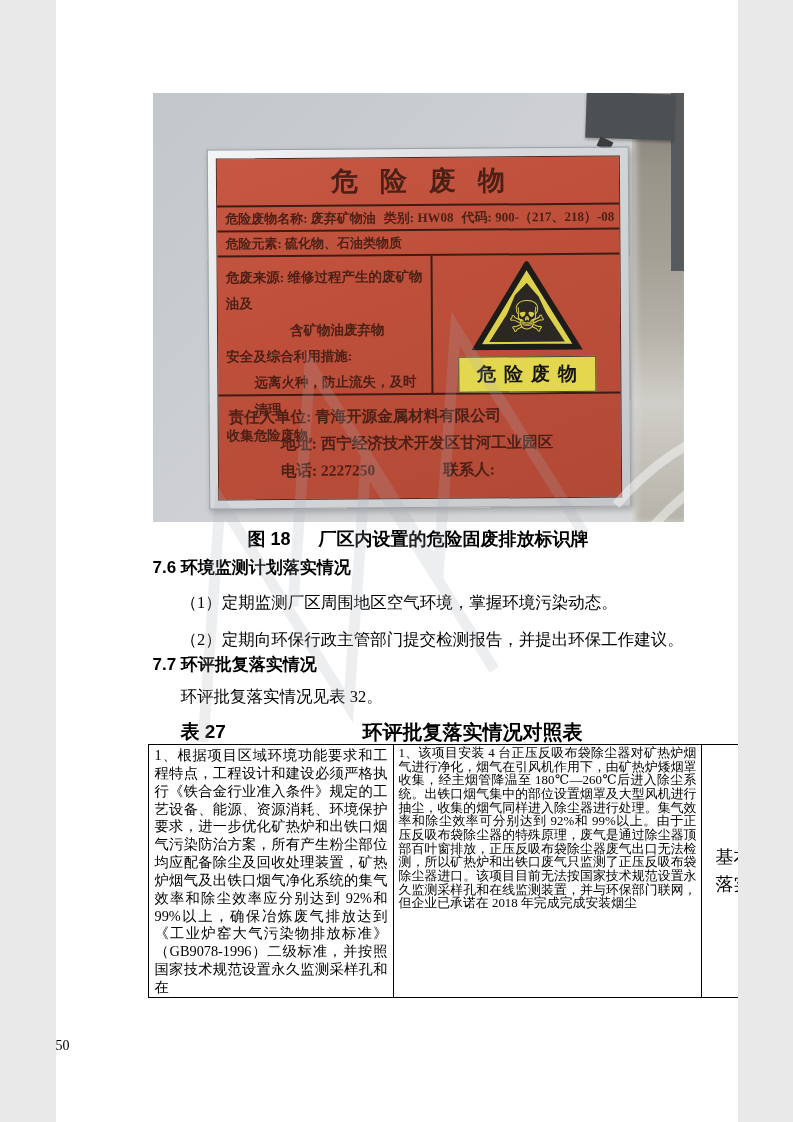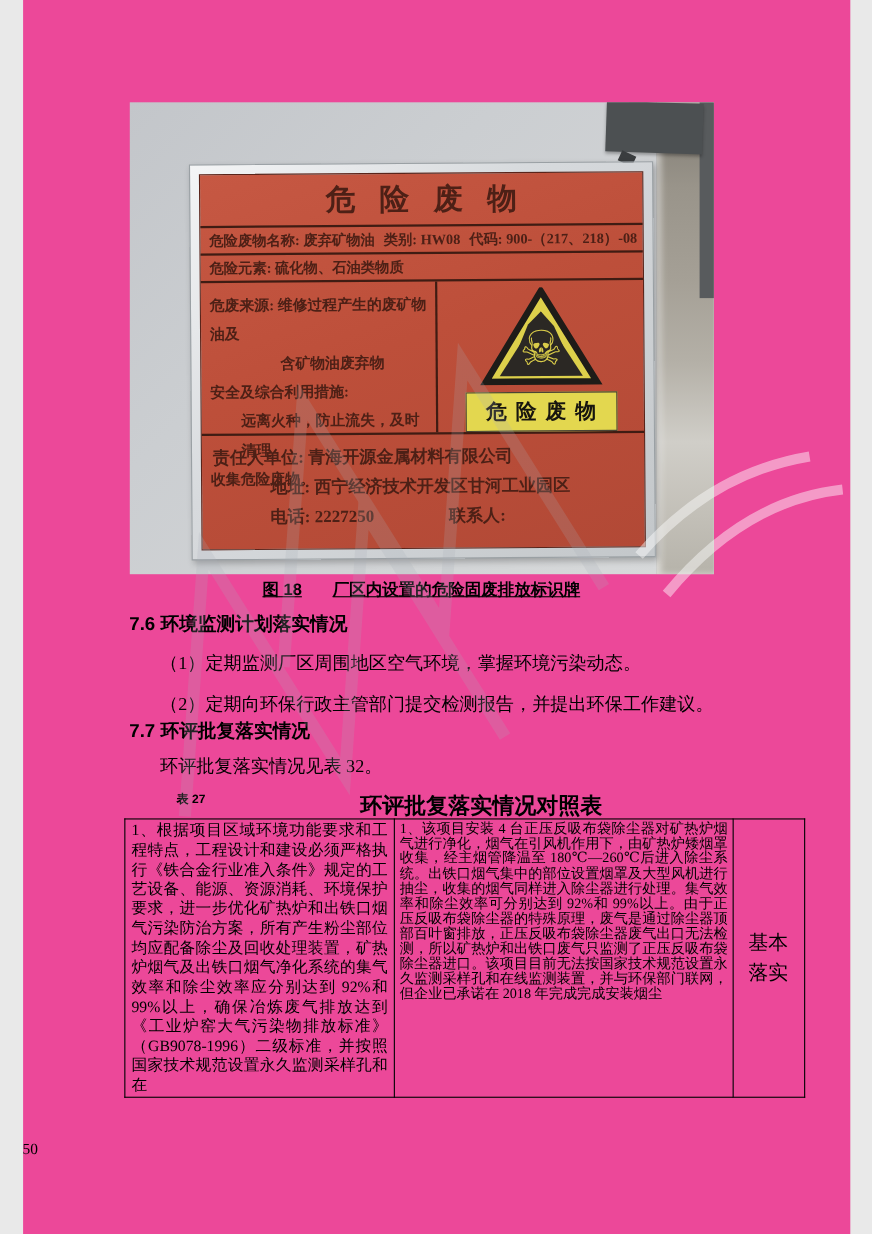--- a/index.html
+++ b/index.html
@@ -1,17 +1,17 @@
 <!DOCTYPE html>
 <html><head>
 <meta charset="utf-8">
 <style>
   html,body{margin:0;padding:0;background:#e9e9e9;}
   .page{
-    position:relative;width:752px;height:1122px;background:#ec4899;
+    position:relative;width:682px;height:1122px;background:#ffffff;
     margin:0 auto;overflow:hidden;
     font-family:"Liberation Serif","DejaVu Serif",serif;color:#1a1a1a;
   }
   
   .watermark{position:absolute;left:0;top:0;width:793px;height:1122px;pointer-events:none;z-index:40;}
   
   .photo{
     position:absolute;left:97px;top:93px;width:531px;height:429px;overflow:hidden;
     background:linear-gradient(135deg,#c3c6ca 0%,#cbced1 35%,#d2d4d6 70%,#d8dadb 100%);
   }
@@ -65,35 +65,35 @@
   }
   .skull-char{font-family:"DejaVu Sans",sans-serif;}
   .sign-bottom{height:96px;padding:7px 10px 0 10px;font-size:15.5px;font-weight:bold;line-height:1.75;white-space:nowrap;}
   .sign-bottom .row2{padding-left:52px;}
   .sign-bottom .row3{padding-left:52px;}
   .sign-bottom .contact{margin-left:64px;}
   
   .caption{
     position:absolute;left:97px;top:527px;width:531px;text-align:center;
     font-family:"Liberation Sans","DejaVu Sans",sans-serif;
-    font-size:15px;font-weight:bold;color:#000;text-decoration:underline;
+    font-size:18px;font-weight:bold;color:#000;
   }
   .caption .fig-label{margin-right:28px;}
   .h2{
     position:absolute;left:97px;
     font-family:"Liberation Sans","DejaVu Sans",sans-serif;
     font-size:17px;font-weight:bold;color:#000;white-space:nowrap;
   }
   .para{position:absolute;left:125px;font-size:16.5px;color:#000;white-space:nowrap;}
   
   .tbl-caption{
     position:absolute;left:92px;top:719px;width:618px;height:24px;
     font-family:"Liberation Sans","DejaVu Sans",sans-serif;font-weight:bold;color:#000;
   }
-  .tbl-caption .tbl-label{position:absolute;left:33px;font-size:11px;margin-left:15px;}
+  .tbl-caption .tbl-label{position:absolute;left:33px;font-size:19px;}
   .tbl-caption .tbl-title{position:absolute;left:160px;width:330px;text-align:center;font-size:20px;}
   table.cmp{
     position:absolute;left:92px;top:744px;width:618px;
     border-collapse:collapse;table-layout:fixed;
   }
   table.cmp td{border:1.6px solid #000;vertical-align:top;box-sizing:border-box;}
   .c1{width:245px;}
   .c2{width:308px;}
   .c3{width:65px;}
   .th-cell{

